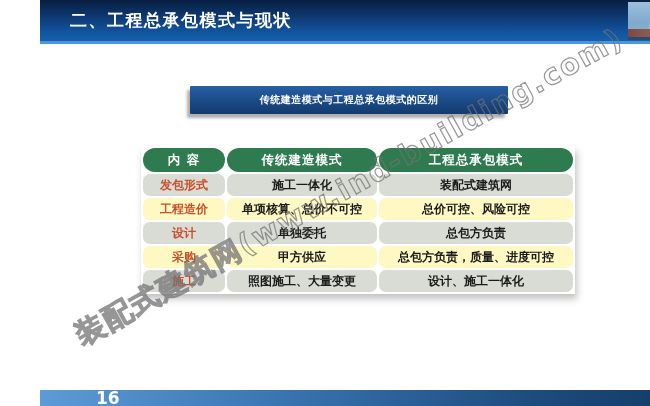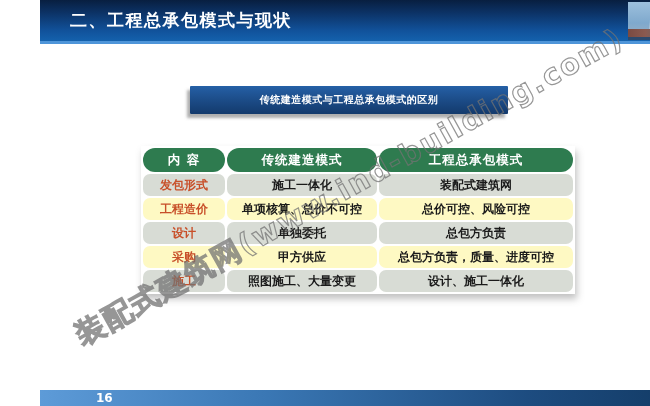--- a/index.html
+++ b/index.html
@@ -89,21 +89,21 @@
     color:transparent;-webkit-text-stroke:1.2px rgba(115,115,115,0.75);
     pointer-events:none;white-space:nowrap;z-index:5;
   }
   
   .footer-bar{
     position:absolute;left:0;bottom:0;width:650px;height:16px;
     background:linear-gradient(90deg,#5d9bd8 0%,#3a77b4 35%,#1d4c80 75%,#123a64 100%);
   }
   .page-number{
     position:absolute;left:56px;bottom:0;height:16px;line-height:16px;
-    color:#ffffff;font-size:12px;font-weight:bold;
+    color:#ffffff;font-size:17px;font-weight:bold;
   }
 </style>
 </head>
 <body>
 
 <div class="slide">
 
   <div class="header-bar">
     <div class="bottom-strip"></div>
   </div>

